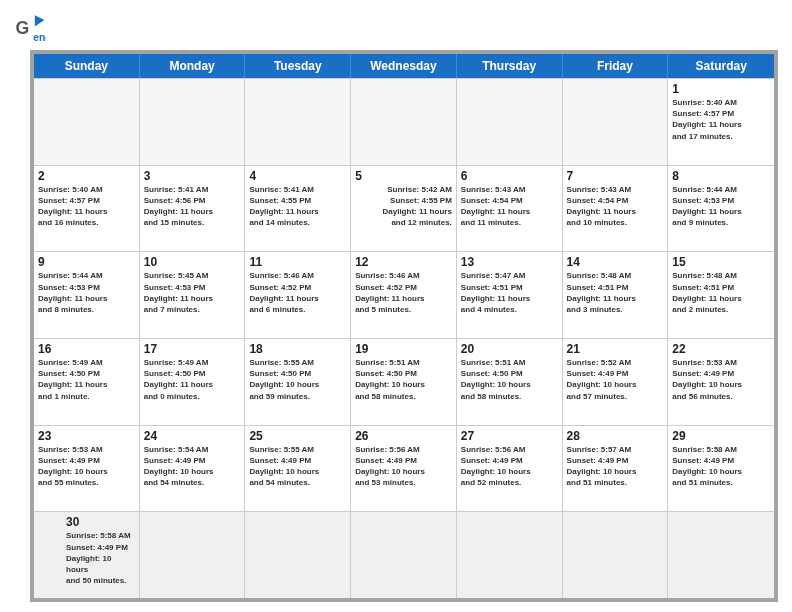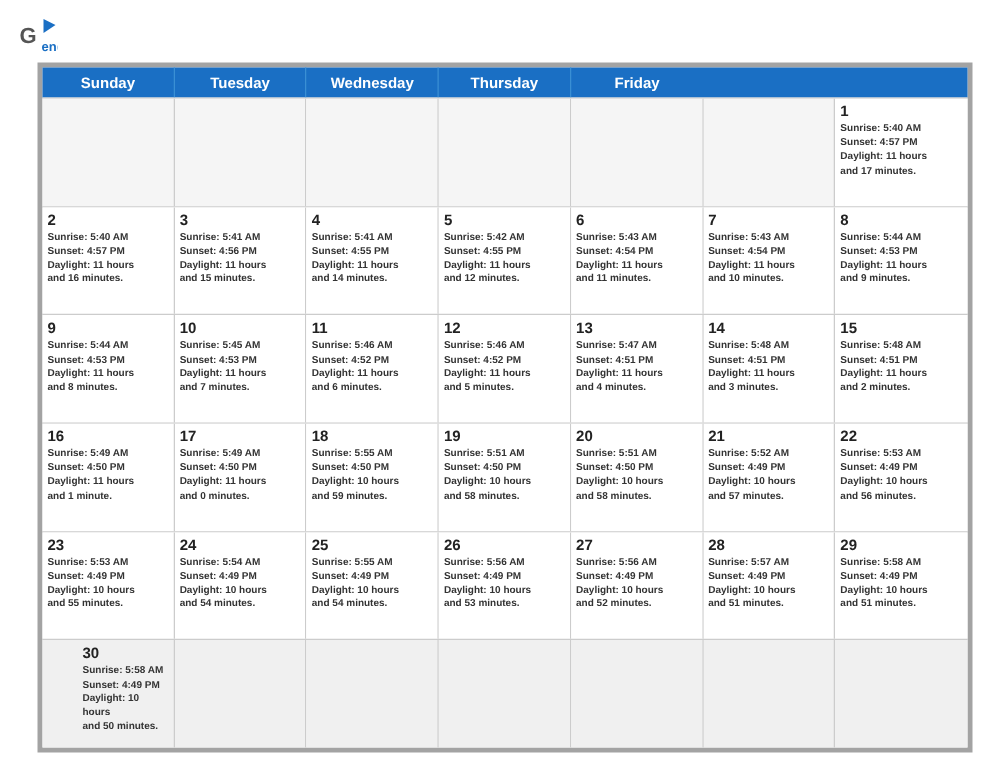--- a/index.html
+++ b/index.html
@@ -123,24 +123,26 @@
     </div>
     <div class="title-block">
       <div class="month-title"></div>
       <div class="location"></div>
     </div>
   </div>
 
   <div class="calendar">
     <div class="cal-header" id="cal-header">
         <div class="cal-header-cell">Sunday</div>
+        <div class="cal-header-cell">Monday</div>
         <div class="cal-header-cell">Tuesday</div>
         <div class="cal-header-cell">Wednesday</div>
         <div class="cal-header-cell">Thursday</div>
         <div class="cal-header-cell">Friday</div>
+        <div class="cal-header-cell">Saturday</div>
       </div>
     <div class="cal-body" id="cal-body">
         <div class="cal-row">
           <div class="cal-cell empty"></div>
           <div class="cal-cell empty"></div>
           <div class="cal-cell empty"></div>
           <div class="cal-cell empty"></div>
           <div class="cal-cell empty"></div>
           <div class="cal-cell empty"></div>
           <div class="cal-cell">
@@ -168,21 +170,21 @@
           </div>
           <div class="cal-cell">
             <div class="day-num">4</div>
             <div class="day-info" style="white-space: pre-line;">Sunrise: 5:41 AM
 Sunset: 4:55 PM
 Daylight: 11 hours
 and 14 minutes.</div>
           </div>
           <div class="cal-cell">
             <div class="day-num">5</div>
-            <div class="day-info" style="white-space: pre-line;">Sunrise: 5:42 AM
+            <div class="day-info" style="white-space: pre-line; text-align: right;">Sunrise: 5:42 AM
 Sunset: 4:55 PM
 Daylight: 11 hours
 and 12 minutes.</div>
           </div>
           <div class="cal-cell">
             <div class="day-num">6</div>
             <div class="day-info" style="white-space: pre-line;">Sunrise: 5:43 AM
 Sunset: 4:54 PM
 Daylight: 11 hours
 and 11 minutes.</div>

